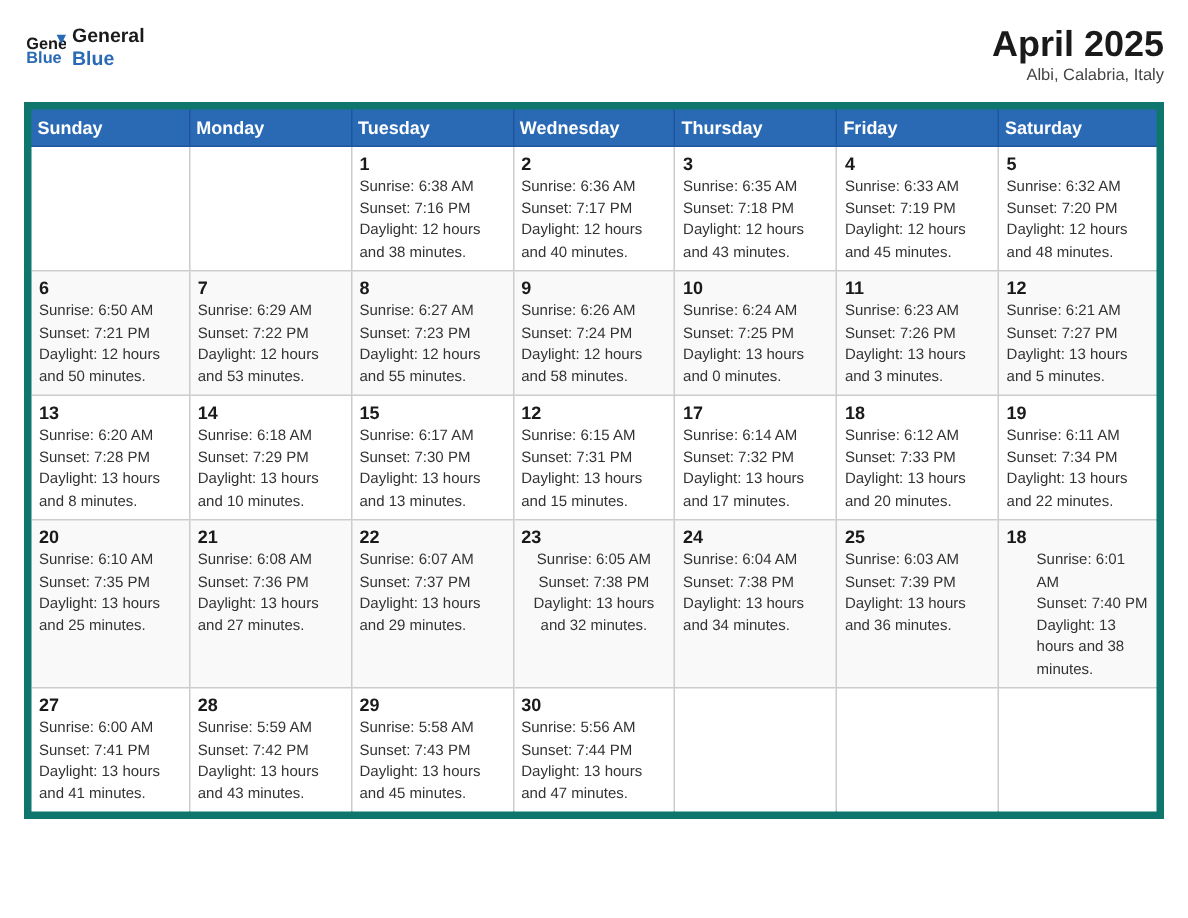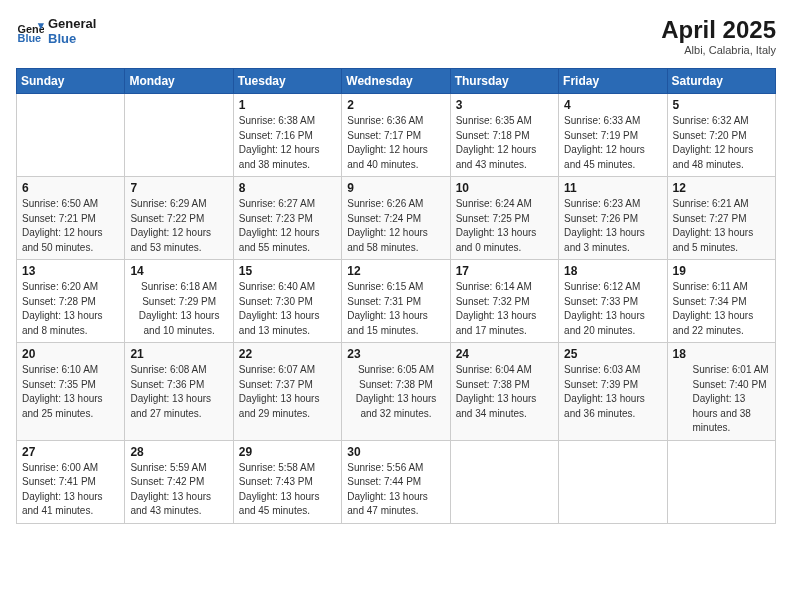--- a/index.html
+++ b/index.html
@@ -31,21 +31,21 @@
       font-weight: bold;
       color: #1a1a1a;
     }
     .subtitle {
       font-size: 11px;
       color: #444;
     }
     .calendar {
       width: 100%;
       border-collapse: collapse;
-      border: 1px solid #0f766e;
+      border: 5px solid #0f766e;
     }
     .calendar th {
       background: #2a6ab5;
       color: #fff;
       font-size: 12px;
       font-weight: bold;
       padding: 5px 4px;
       text-align: left;
       border: 1px solid #1e55a0;
     }
@@ -188,27 +188,27 @@
       </tr>
       <tr>
         <td>
           <span class="day-num">13</span>
           <div class="day-detail" style="white-space: pre-line;">Sunrise: 6:20 AM
 Sunset: 7:28 PM
 Daylight: 13 hours and 8 minutes.</div>
         </td>
         <td>
           <span class="day-num">14</span>
-          <div class="day-detail" style="white-space: pre-line; text-align: center;">Sunrise: 6:18 AM
+          <div class="day-detail" style="white-space: pre-line;">Sunrise: 6:18 AM
 Sunset: 7:29 PM
 Daylight: 13 hours and 10 minutes.</div>
         </td>
         <td>
           <span class="day-num">15</span>
-          <div class="day-detail" style="white-space: pre-line;">Sunrise: 6:40 AM
+          <div class="day-detail" style="white-space: pre-line;">Sunrise: 6:17 AM
 Sunset: 7:30 PM
 Daylight: 13 hours and 13 minutes.</div>
         </td>
         <td>
           <span class="day-num">12</span>
           <div class="day-detail" style="white-space: pre-line;">Sunrise: 6:15 AM
 Sunset: 7:31 PM
 Daylight: 13 hours and 15 minutes.</div>
         </td>
         <td>

